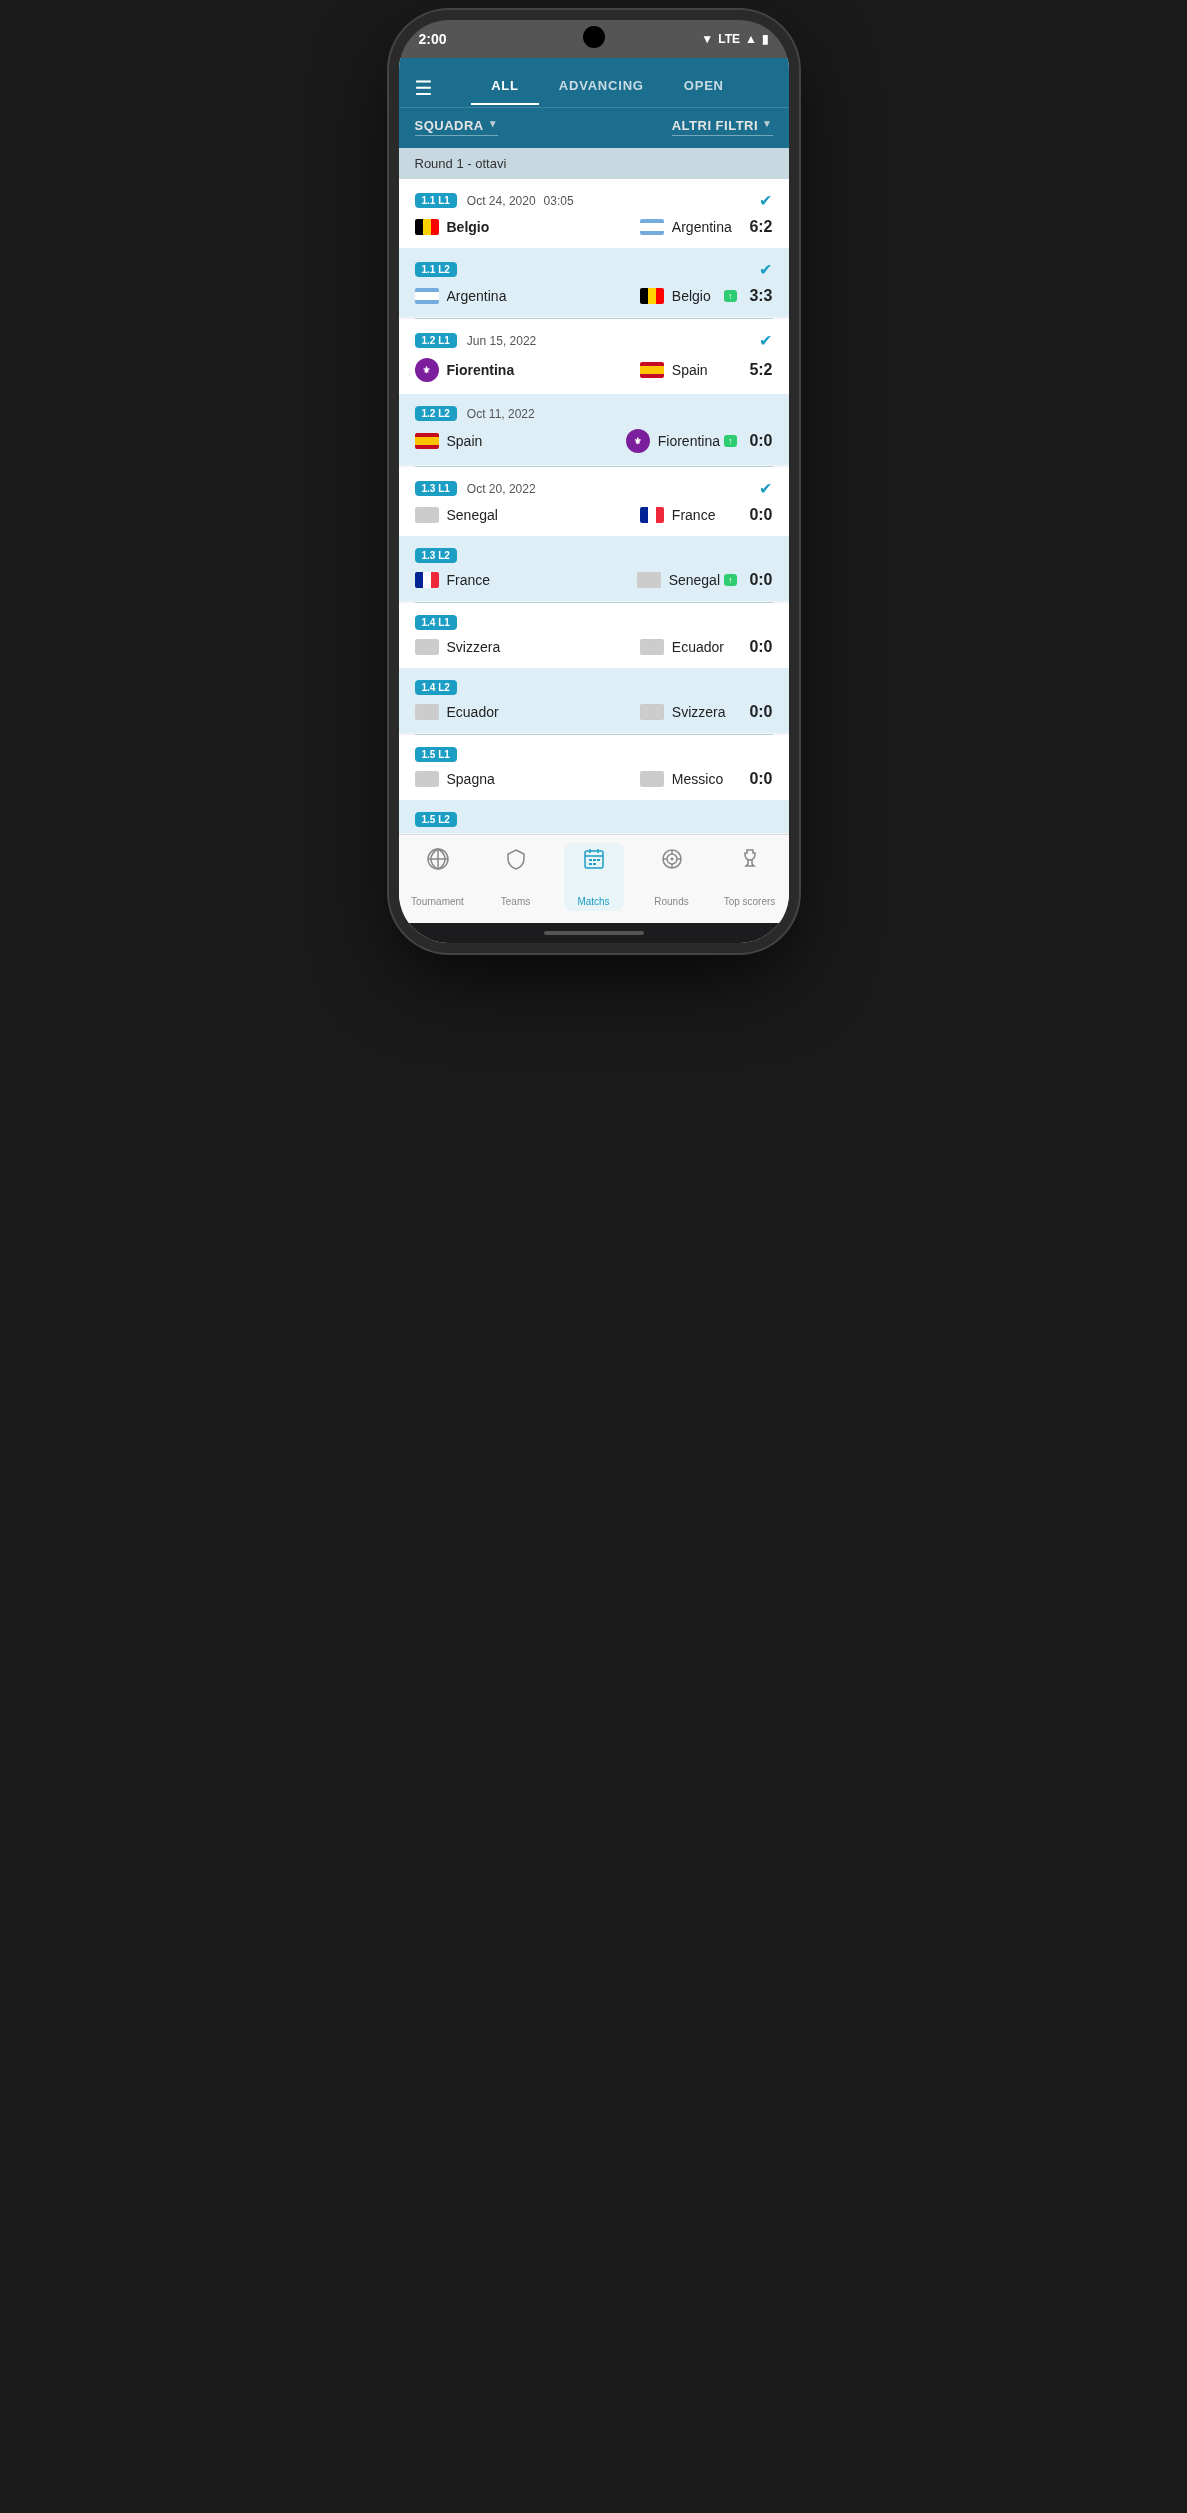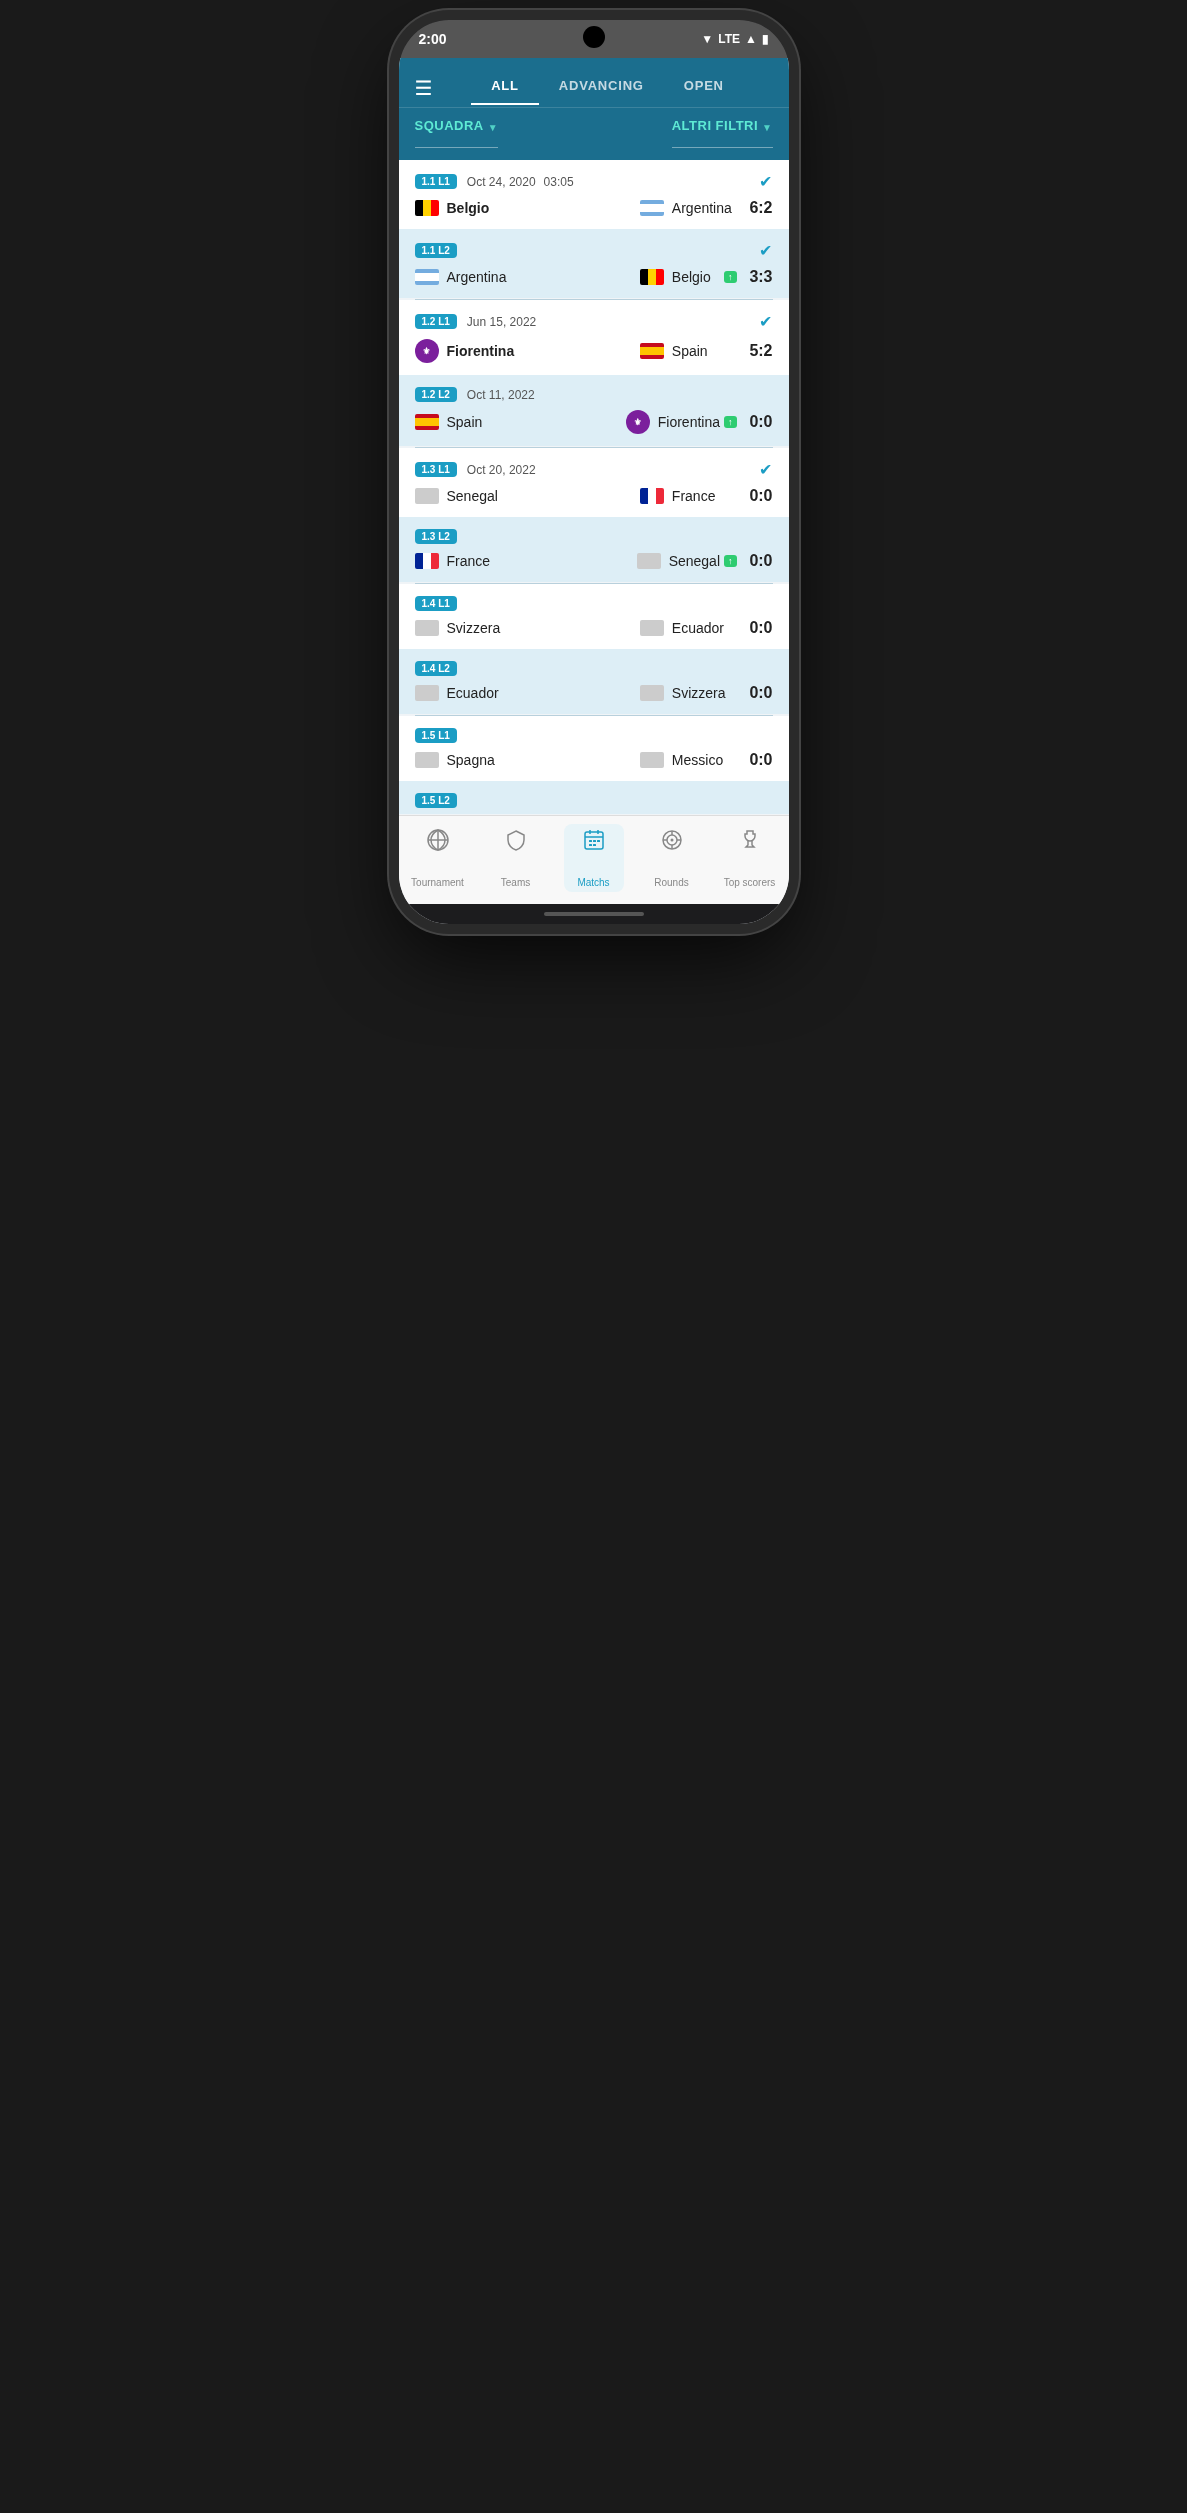--- a/index.html
+++ b/index.html
@@ -110,30 +110,30 @@
 
     .filter-row {
       display: flex;
       padding: 10px 16px 12px;
       gap: 16px;
       border-top: 1px solid rgba(255,255,255,0.15);
       margin-top: 2px;
     }
 
     .filter-btn {
-      color: #5eead4;
+      color: #e5e5e5;
       font-size: 13px;
       font-weight: 600;
       letter-spacing: 0.5px;
       display: flex;
-      align-items: flex-end;
+      align-items: flex-start;
       gap: 4px;
       cursor: pointer;
       border-bottom: 1px solid rgba(255,255,255,0.4);
-      padding-bottom: 14px;
+      padding-bottom: 2px;
     }
 
     .filter-btn .arrow {
       font-size: 10px;
       opacity: 0.8;
     }
 
     .filter-separator {
       flex: 1;
       text-align: center;
@@ -369,20 +369,23 @@
           <span class="arrow">▼</span>
         </div>
         <div class="filter-separator"></div>
         <div class="filter-btn">
           <span>ALTRI FILTRI</span>
           <span class="arrow">▼</span>
         </div>
       </div>
     </div>
 
+    <div class="round-header">
+      <span>Round 1 - ottavi</span>
+    </div>
 
     <div class="match-group-container">
 
       <div class="match-row">
         <div class="match-header-row">
           <span class="match-label">1.1 L1</span>
           <span class="match-date">Oct 24, 2020</span>
           <span class="match-time">03:05</span>
           <span class="spacer"></span>
           <span class="check-icon">✔</span>

